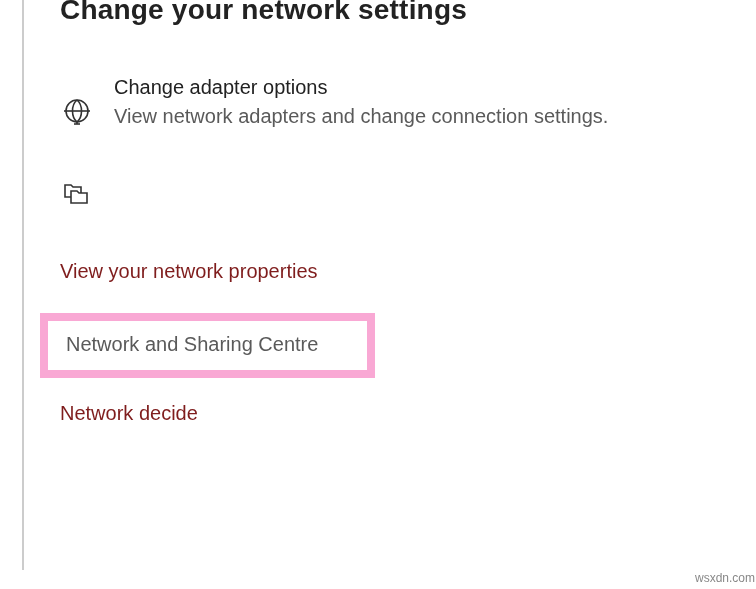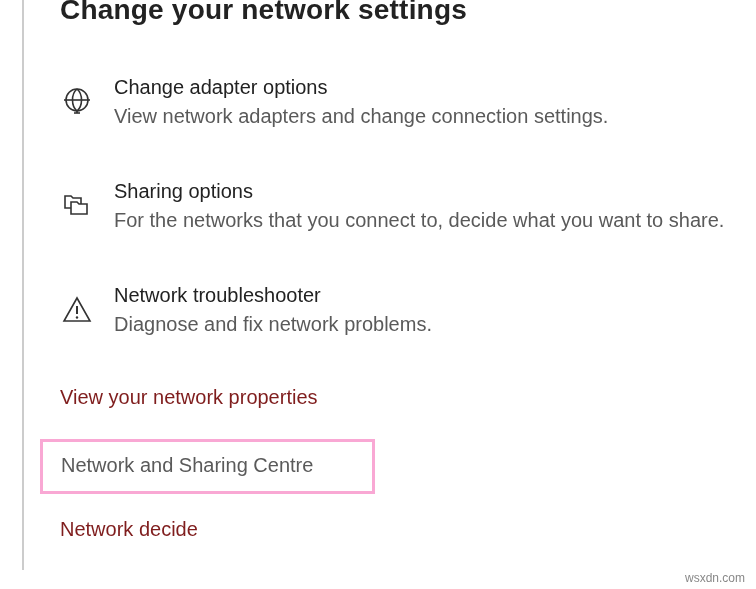--- a/index.html
+++ b/index.html
@@ -26,21 +26,21 @@
     .section-title {
       font-size: 28px;
       font-weight: 600;
       color: #222222;
       margin-bottom: 48px;
       letter-spacing: 0.2px;
       margin-top: -6px;
     }
     .option-row {
       display: flex;
-      align-items: center;
+      align-items: flex-end;
       gap: 20px;
       margin-bottom: 48px;
       cursor: pointer;
     }
     .option-icon {
       width: 34px;
       height: 34px;
       flex-shrink: 0;
       display: flex;
       align-items: center;
@@ -78,30 +78,30 @@
     .link-plain {
       font-size: 20px;
       color: #5a5a5a;
       cursor: pointer;
       display: inline-block;
     }
     .links-section {
       padding-left: 0;
     }
     .highlight-box {
-      border: 3px solid #f9a8d4;
+      border: 8px solid #f9a8d4;
       padding: 12px 18px 14px 18px;
       margin-left: -20px;
       margin-bottom: 24px;
       width: 335px;
       text-decoration: underline;
     }
     .watermark {
       position: absolute;
-      right: 11px;
+      right: 1px;
       bottom: 4px;
       font-size: 12px;
       color: #888888;
       font-family: Arial, sans-serif;
     }
   </style>
 </head>
 <body>
 
 <div class="left-border"></div>
@@ -126,39 +126,22 @@
     </div>
   </div>
 
   <div class="option-row">
     <div class="option-icon">
       <svg viewBox="0 0 32 32">
         <path d="M4 6 L10 6 L12 8 L20 8 L20 18 L4 18 Z" fill="#ffffff"></path>
         <path d="M10 12 L16 12 L18 14 L26 14 L26 24 L10 24 Z" fill="#ffffff"></path>
       </svg>
     </div>
-    <div class="option-text">
-      <span class="option-title">Sharing options</span>
-      <span class="option-desc">For the networks that you connect to, decide what you want to share.</span>
-    </div>
   </div>
 
-  <div class="option-row">
-    <div class="option-icon">
-      <svg viewBox="0 0 32 32">
-        <path d="M16 4 L29 27 L3 27 Z"></path>
-        <line x1="16" y1="12" x2="16" y2="20" stroke-width="2"></line>
-        <circle cx="16" cy="23.5" r="1.2" fill="#333333" stroke="none"></circle>
-      </svg>
-    </div>
-    <div class="option-text">
-      <span class="option-title">Network troubleshooter</span>
-      <span class="option-desc">Diagnose and fix network problems.</span>
-    </div>
-  </div>
 
   <div class="links-section">
     <div><span class="link">View your network properties</span></div>
     <div class="highlight-box">
       <span class="link-plain">Network and Sharing Centre</span>
     </div>
     <div><span class="link">Network decide</span></div>
   </div>
 </div>
 

